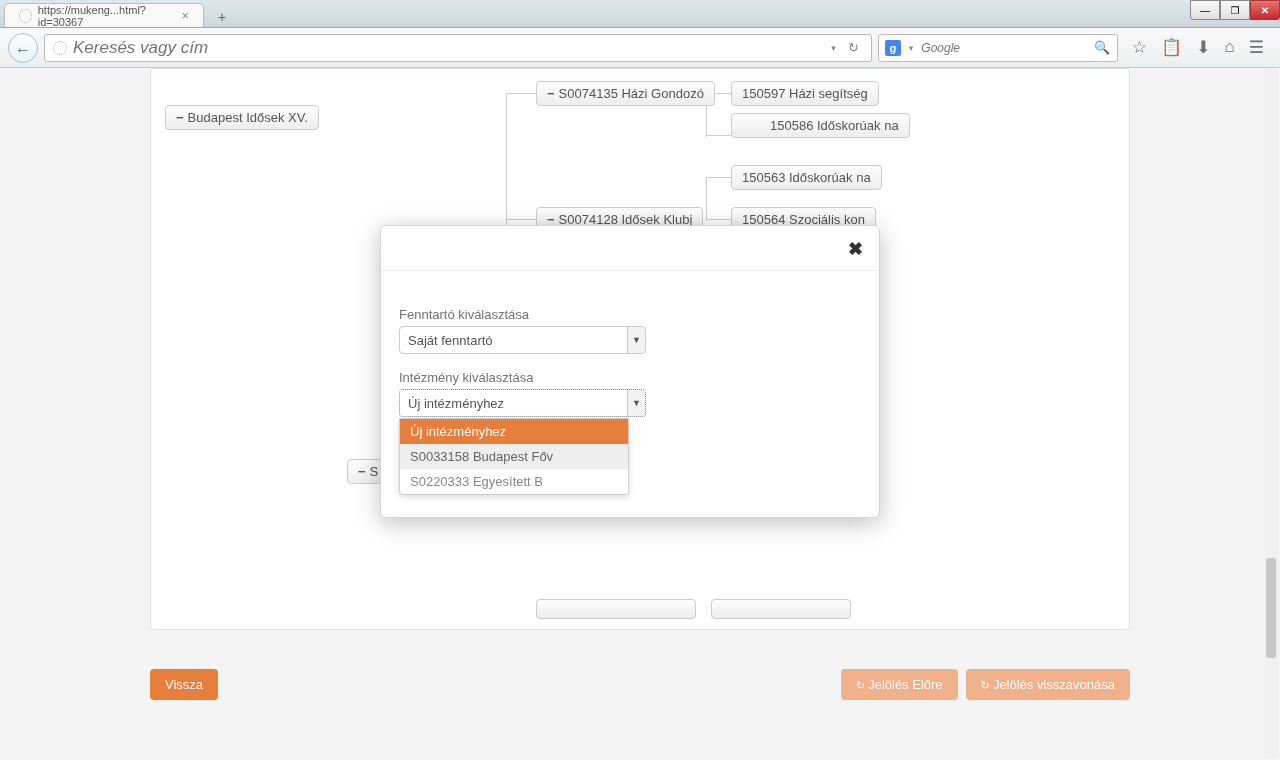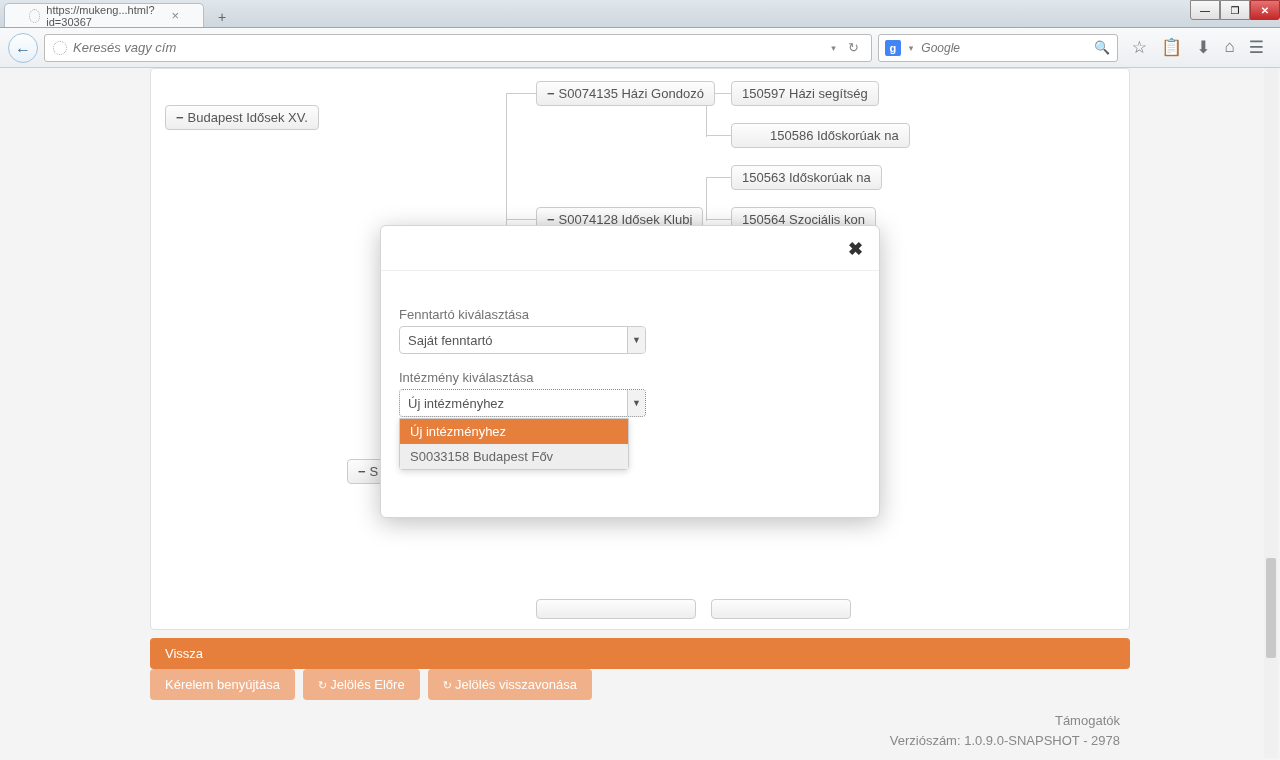--- a/index.html
+++ b/index.html
@@ -6,50 +6,50 @@
 body { background: #fff; overflow: hidden; width: 1280px; height: 760px; position: relative; }
 
 
 .window-controls { position: absolute; top: 0; right: 0; display: flex; height: 20px; z-index: 1000; }
 .win-btn { width: 30px; height: 20px; display: flex; align-items: center; justify-content: center; font-size: 10px; border: 1px solid #888; background: linear-gradient(#f8f8f8,#e0e0e0); cursor: pointer; }
 .win-btn.min { border-radius: 0 0 0 3px; }
 .win-btn.close { background: linear-gradient(#e57373,#c62828); color: #fff; font-weight: bold; border-radius: 0 0 3px 0; border-color:#a33; }
 
 
 .tab-strip { height: 28px; background: linear-gradient(#dfe6ec,#cfd7de); display: flex; align-items: flex-end; padding-left: 4px; border-bottom: 1px solid #9fa8af; }
-.tab { background: #f8f9fa; border: 1px solid #b7bfc6; border-bottom: none; border-radius: 5px 5px 0 0; height: 24px; padding: 0 24px; display: flex; align-items: center; gap: 6px; font-size: 11px; color: #555; max-width: 200px; }
+.tab { background: #f8f9fa; border: 1px solid #b7bfc6; border-bottom: none; border-radius: 5px 5px 0 0; height: 24px; padding: 0 14px; display: flex; align-items: center; gap: 6px; font-size: 11px; color: #555; max-width: 200px; }
 .tab .tab-close { font-size: 13px; color: #888; cursor: pointer; }
 .new-tab { width: 24px; height: 20px; margin-left: 6px; display:flex; align-items:center; justify-content:center; color:#666; font-size:14px; cursor:pointer; }
 
 
 .nav-bar { height: 40px; background: linear-gradient(#f8f9fa,#eceff1); border-bottom: 1px solid #c5ccd3; display: flex; align-items: center; padding: 0 8px; gap: 6px; }
 .back-btn { width: 30px; height: 30px; border-radius: 50%; border: 1px solid #9fc2e0; background: linear-gradient(#fdfefe,#e8f1f8); display:flex; align-items:center; justify-content:center; color:#3b6b99; font-size:16px; cursor:pointer; }
 .url-bar { flex: 1; height: 28px; border: 1px solid #bbb; border-radius: 3px; background: #fff; display: flex; align-items: center; padding: 0 8px; gap: 6px; }
 .url-globe { width:14px; height:14px; border:1px dotted #aaa; border-radius:50%; }
-.url-input { flex:1; border:none; outline:none; font-size:13px; font-style: italic; color:#999; }
+.url-input { flex:1; border:none; outline:none; font-size:17px; font-style: italic; color:#999; }
 .reload-icon { color:#888; font-size:13px; padding:0 4px; }
 .dd-caret { color:#888; font-size:9px; padding:0 2px;}
 .search-box { width: 240px; height: 28px; border: 1px solid #bbb; border-radius: 3px; background: #fff; display: flex; align-items: center; padding: 0 6px; gap: 6px; }
 .g-badge { width:16px; height:16px; background:#4285f4; color:#fff; font-size:11px; font-weight:bold; border-radius:2px; display:flex; align-items:center; justify-content:center; }
 .search-input { flex:1; border:none; outline:none; font-size:12px; color:#888; font-style:italic; }
 .mag { color:#4a6; font-size:13px; }
 .nav-icons { display:flex; gap:14px; padding:0 8px; color:#6b7075; font-size:17px; }
 .nav-icons span { cursor:pointer; }
 
 
 .content { position: absolute; top: 68px; left: 0; right: 0; bottom: 0; background: #f4f4f4; overflow: hidden; }
 .panel { position:absolute; left:150px; right:150px; top:0; bottom:130px; background:#fff; border:1px solid #e0e0e0; border-radius:4px; }
 
 
 .node { position:absolute; background: linear-gradient(#fdfdfd,#eeeeee); border:1px solid #ccc; border-radius:4px; padding:4px 10px; font-size:13px; color:#555; white-space:nowrap; display:flex; align-items:center; gap:4px; }
 .node .toggle { font-weight:bold; color:#555; }
 .conn { position:absolute; background:#ccc; }
 
 
-.footer { position:absolute; left:150px; right:150px; bottom:60px; display:flex; justify-content:space-between;flex-direction:column; }
+.footer { position:absolute; left:150px; right:150px; bottom:60px; display:flex; justify-content:space-between; }
 .btn { padding:7px 14px; border-radius:4px; font-size:13px; cursor:pointer; border:1px solid transparent; }
 .btn-orange { background:#e67e3c; color:#fff; }
 .btn-orange-soft { background:#f0b089; color:#fff; }
 .footer-right { display:flex; gap:8px; }
 .footer-text { position:absolute; right:160px; bottom:10px; text-align:right; color:#888; font-size:13px; line-height:1.5; }
 .modal { position:absolute; left:380px; top:225px; width:500px; background:#fff; border:1px solid #d5d5d5; border-radius:6px; box-shadow:0 5px 25px rgba(0,0,0,0.25); padding-bottom:80px; }
 .modal-header { height:45px; border-bottom:1px solid #eee; position:relative; }
 .modal-close { position:absolute; right:16px; top:12px; font-size:18px; font-weight:bold; color:#333; cursor:pointer; }
 .modal-body { padding:20px 18px; }
 .m-btn { background: linear-gradient(#fdfdfd,#ececec); border:1px solid #ccc; border-radius:4px; padding:7px 12px; font-size:13px; color:#444; cursor:pointer; }
@@ -130,21 +130,21 @@
       <span>Budapest Idősek XV.</span>
     </div>
 
     <div class="node" style="left:385px; top:12px;">
       <span class="toggle">−</span>
       <span>S0074135 Házi Gondozó</span>
     </div>
     <div class="node" style="left:580px; top:12px;">
       <span>150597 Házi segítség</span>
     </div>
-    <div class="node" style="left:580px; top:54px;padding-left:38px;">
+    <div class="node" style="left:580px; top:44px;padding-left:38px;">
       <span>150586 Időskorúak na</span>
     </div>
 
     <div class="node" style="left:385px; top:138px;">
       <span class="toggle">−</span>
       <span>S0074128 Idősek Klubj</span>
     </div>
     <div class="node" style="left:580px; top:96px;">
       <span>150563 Időskorúak na</span>
     </div>
@@ -157,28 +157,23 @@
       <span>S</span>
     </div>
 
     <div class="partial-node" style="left:385px; bottom:10px; width:160px; height:20px;"></div>
     <div class="partial-node" style="left:560px; bottom:10px; width:140px; height:20px;"></div>
   </div>
 
   <div class="footer">
     <div class="btn btn-orange">Vissza</div>
     <div class="footer-right">
-      <div class="btn btn-orange-soft">Kérelem benyújtása</div>
       <div class="btn btn-orange-soft"><span style="font-size:11px;">↻ </span><span>Jelölés Előre</span></div>
       <div class="btn btn-orange-soft"><span style="font-size:11px;">↻ </span><span>Jelölés visszavonása</span></div>
     </div>
-  </div>
-  <div class="footer-text">
-    <div>Támogatók</div>
-    <div>Verziószám: 1.0.9.0-SNAPSHOT - 2978</div>
   </div>
 </div>
 
 <div class="modal">
   <div class="modal-header">
     <span class="modal-close">✖</span>
   </div>
   <div class="modal-body">
 
     <div class="field-label">Fenntartó kiválasztása</div>
@@ -191,20 +186,21 @@
 
     <div class="field-label">Intézmény kiválasztása</div>
     <div class="combo">
       <div class="combo-box focused">
         <div class="combo-text">Új intézményhez</div>
         <div class="combo-btn">▼</div>
       </div>
       <div class="combo-list">
         <div class="combo-item selected">Új intézményhez</div>
         <div class="combo-item hover">S0033158 Budapest Főv</div>
+        <div class="combo-item">S0220333 Egyesített B</div>
       </div>
     </div>
   </div>
 </div>
 
 <div class="vscroll">
   <div class="vscroll-thumb"></div>
 </div>
 
 </body></html>

